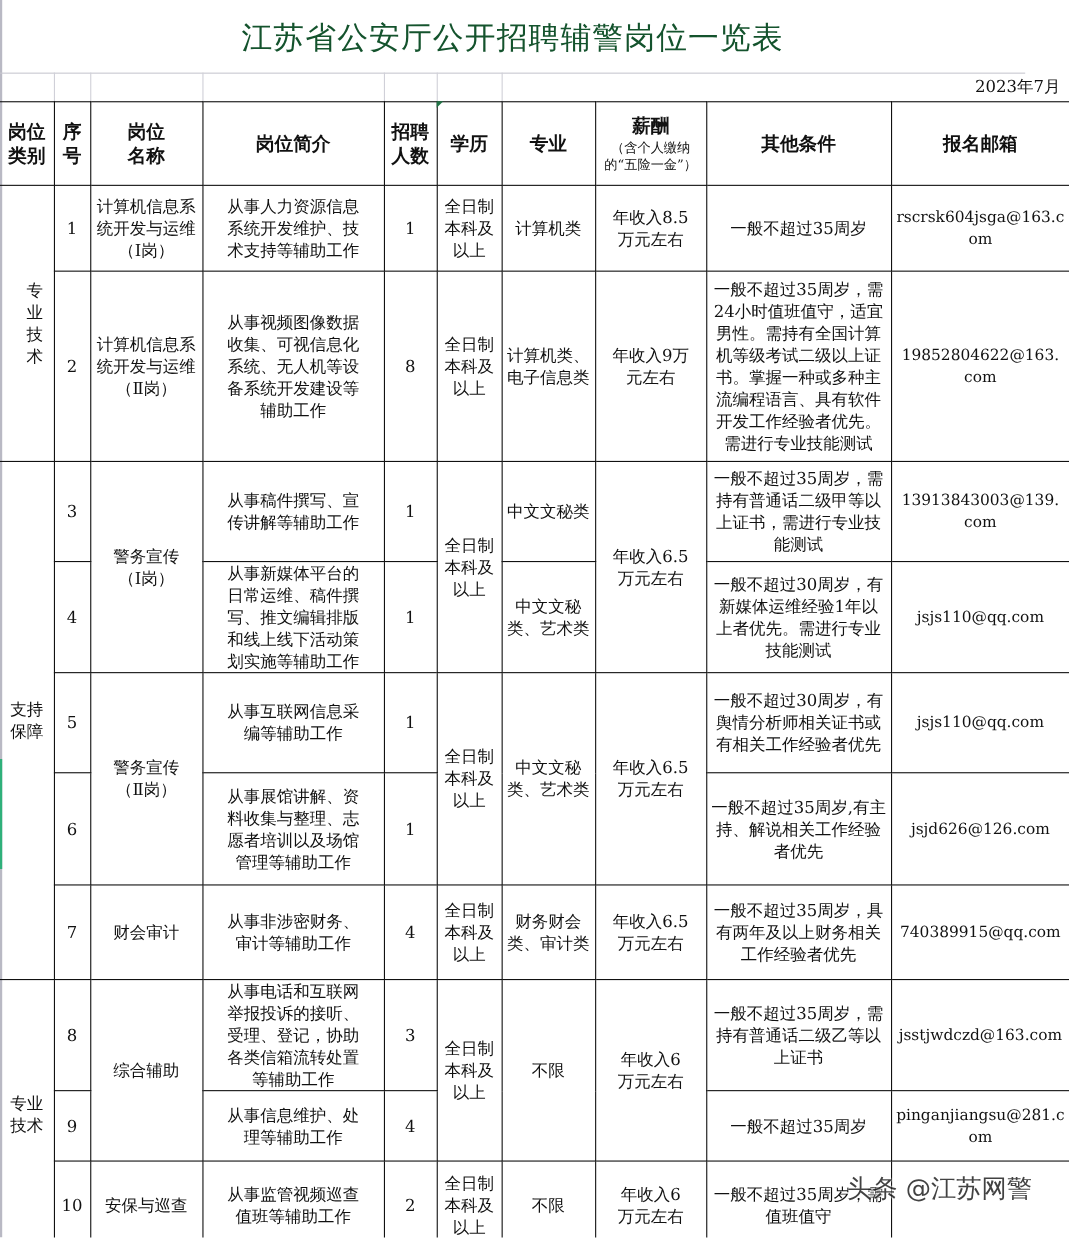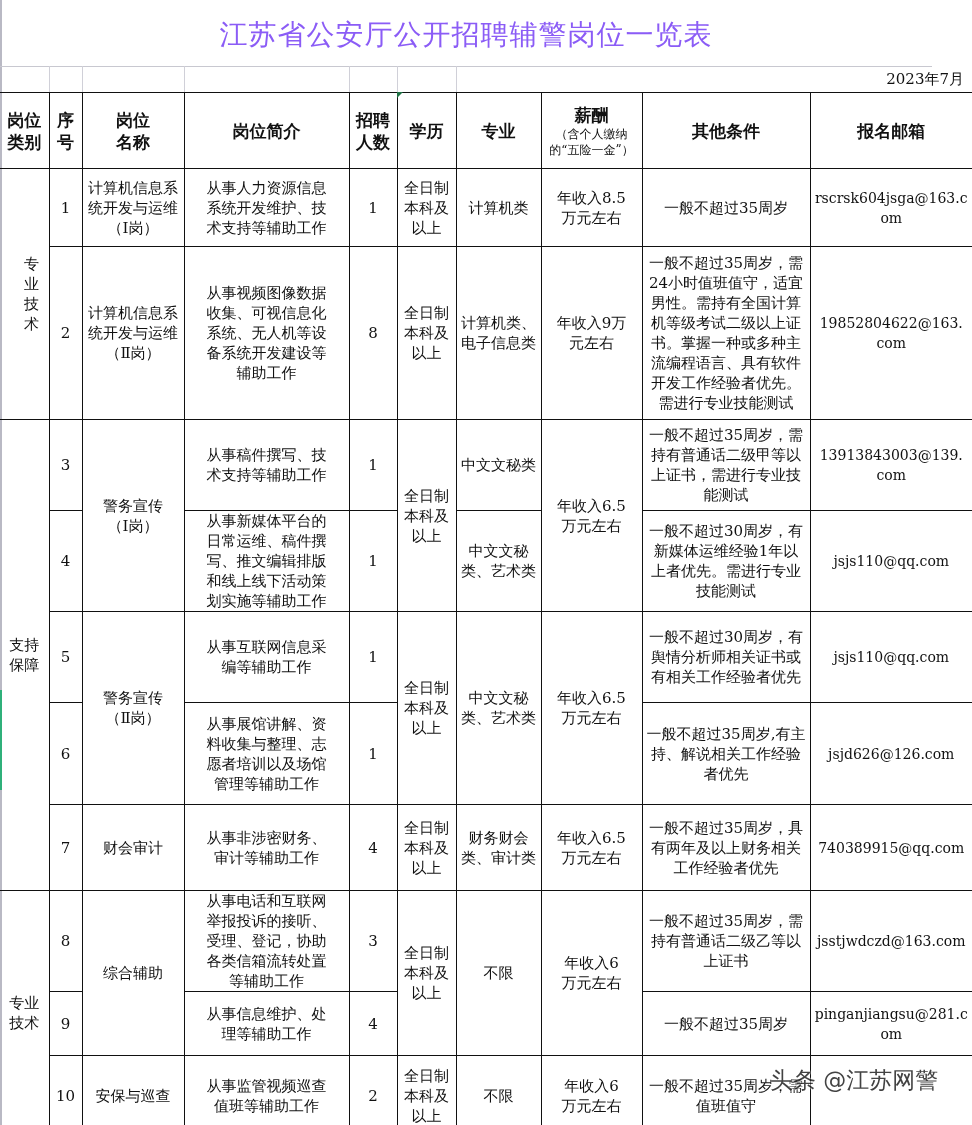--- a/index.html
+++ b/index.html
@@ -1,19 +1,19 @@
 <!DOCTYPE html>
 <html><head>
 <meta charset="utf-8">
 <style>
   html,body{margin:0;padding:0;background:#fff;}
   body{width:972px;height:1125px;position:relative;overflow:hidden;font-family:"DejaVu Serif","Liberation Serif",serif;color:#111;}
   .left-edge{position:absolute;left:0;top:0;width:2px;height:1125px;background:#b9b9c4;}
   .left-sel{position:absolute;left:0;top:690px;width:2px;height:100px;background:#2fb07a;}
-  .title{position:absolute;left:0;top:0;width:932px;height:66px;line-height:70px;text-align:center;font-size:28px;letter-spacing:1px;color:#8b5cf6;border-bottom:1px solid #c8c8d0;}
+  .title{position:absolute;left:0;top:0;width:932px;height:66px;line-height:70px;text-align:center;font-size:28px;letter-spacing:1px;color:#14532d;border-bottom:1px solid #c8c8d0;}
   .daterow{position:absolute;left:0;top:66px;width:972px;height:26px;}
   .gl{position:absolute;top:66px;height:26px;width:1px;background:#d0d0d8;}
   .date{position:absolute;right:8px;top:70px;font-size:15px;}
   .green-tri{position:absolute;left:397px;top:92px;width:0;height:0;border-top:6px solid #217346;border-right:6px solid transparent;}
   table{position:absolute;left:0;top:92px;border-collapse:collapse;table-layout:fixed;width:972px;}
   td,th{border:1.5px solid #111;text-align:center;vertical-align:middle;padding:0 2px;font-size:15px;line-height:20px;font-weight:normal;overflow:hidden;}
   th{font-weight:bold;font-size:17px;line-height:22px;}
   th .sub{display:block;font-weight:normal;font-size:12px;line-height:16px;}
   td.num{font-size:15px;}
   td.desc{padding:0 18px;}
@@ -92,21 +92,21 @@
     <td>计算机类、电子信息类</td>
     <td style="padding:0 14px">年收入9万元左右</td>
     <td style="padding:0 4px">一般不超过35周岁，需24小时值班值守，适宜男性。需持有全国计算机等级考试二级以上证书。掌握一种或多种主流编程语言、具有软件开发工作经验者优先。需进行专业技能测试</td>
     <td class="email" style="padding:0 6px">19852804622@163.com</td>
   </tr>
 
   <tr style="height:91px">
     <td rowspan="5" class="cat" style="padding:0 8px">支持保障</td>
     <td class="num">3</td>
     <td rowspan="2" style="padding:0 12px">警务宣传（Ⅰ岗）</td>
-    <td class="desc">从事稿件撰写、技术支持等辅助工作</td>
+    <td class="desc">从事稿件撰写、宣传讲解等辅助工作</td>
     <td class="num">1</td>
     <td rowspan="2" style="padding:0 6px">全日制本科及以上</td>
     <td>中文文秘类</td>
     <td rowspan="2" style="padding:0 14px">年收入6.5万元左右</td>
     <td style="padding:0 4px">一般不超过35周岁，需持有普通话二级甲等以上证书，需进行专业技能测试</td>
     <td class="email" style="padding:0 6px">13913843003@139.com</td>
   </tr>
 
   <tr style="height:91px">
     <td class="num">4</td>

